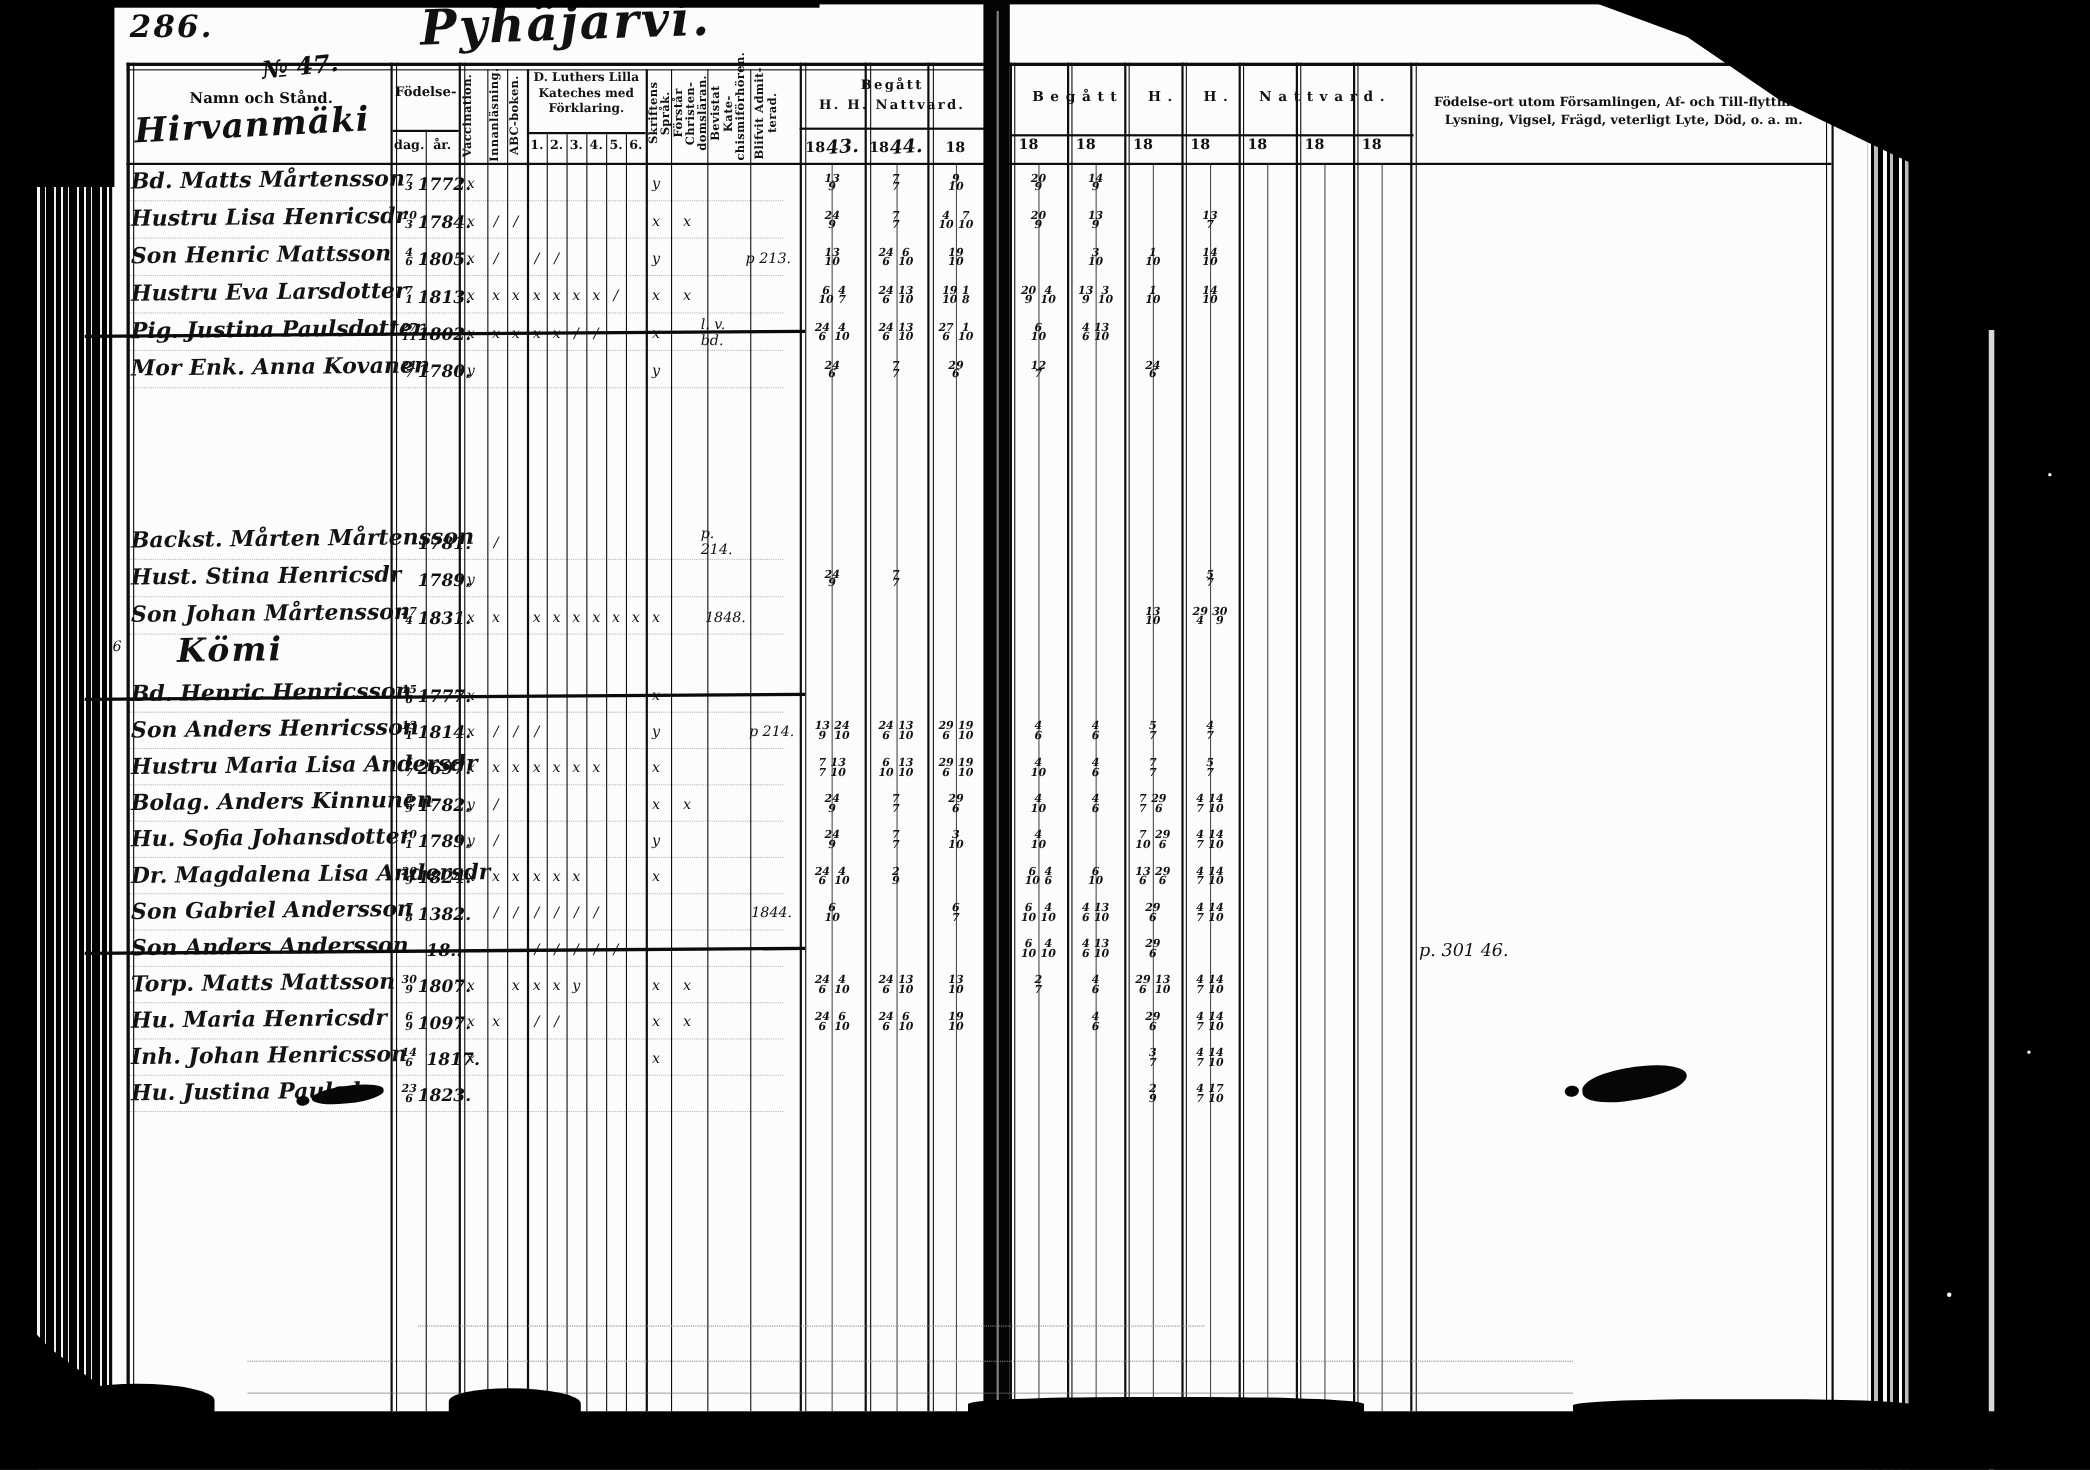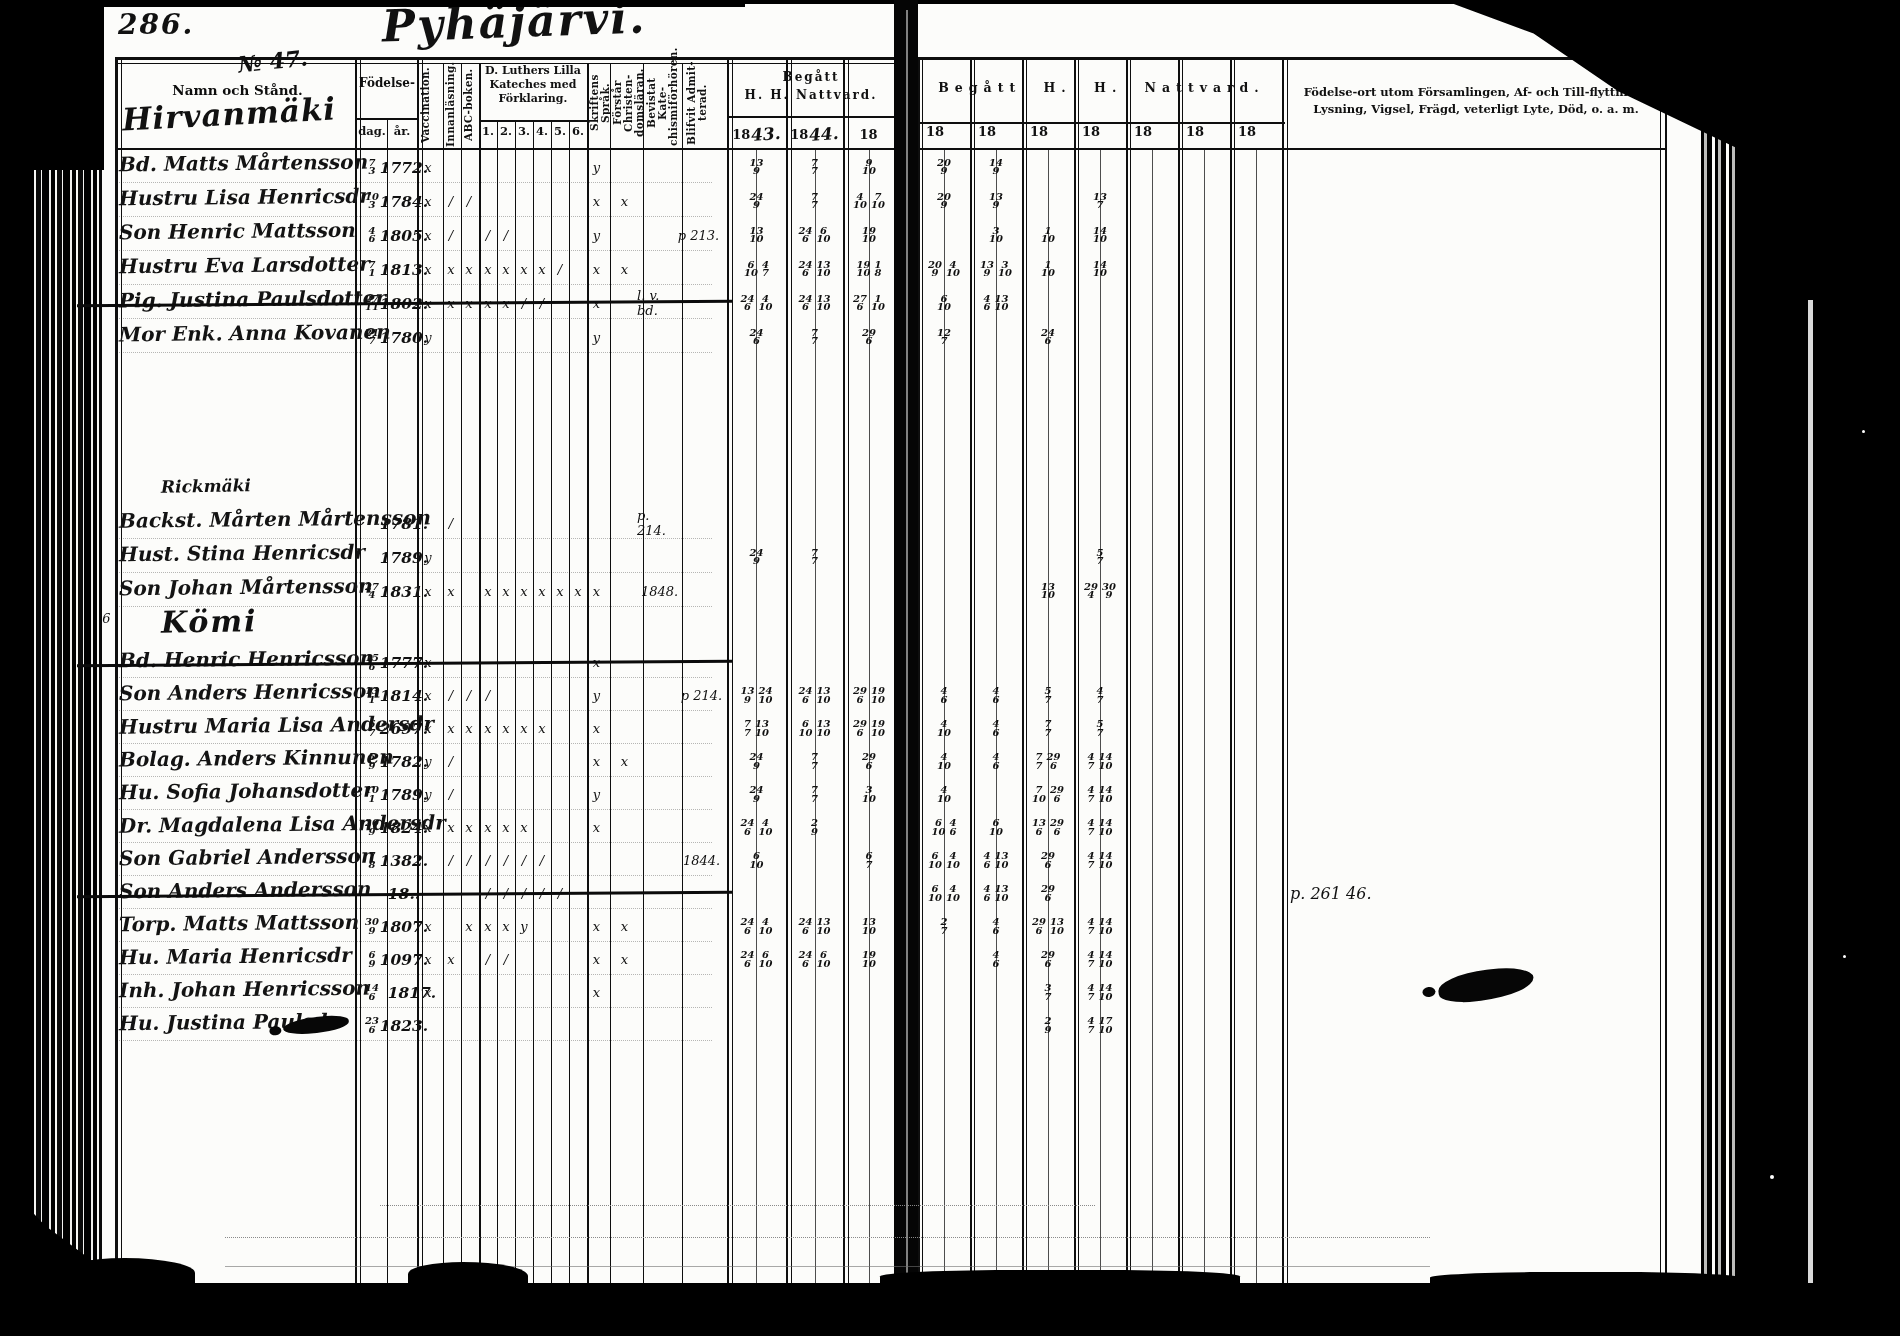--- a/index.html
+++ b/index.html
@@ -637,23 +637,20 @@
           </span>
         </span>
         <span class="cell " style="left:907px;width:52px">
           <span class="fr">
             <span>24</span>
             <span>6</span>
           </span>
         </span>
       </div>
       <div class="row-sp"></div>
-      <div class="row-s small">
-        <span class="sec">Rickmäki</span>
-      </div>
       <div class="row-e">
         <span class="nm">Backst. Mårten Mårtensson</span>
         <span class="cell " style="left:271px;width:36px">
           <span class="yr">1781.</span>
         </span>
         <span class="cell " style="left:327px;width:18px">
           <span class="mk">/</span>
         </span>
         <span class="cell " style="left:522px;width:45px">
           <span class="mk">p. 214.</span>
@@ -1291,21 +1288,21 @@
             <span>10</span>
           </span>
         </span>
         <span class="cell " style="left:907px;width:52px">
           <span class="fr">
             <span>29</span>
             <span>6</span>
           </span>
         </span>
         <span class="cell left" style="left:1175px;width:380px">
-          <span class="nt">p. 261 46.</span>
+          <span class="nt">p. 301 46.</span>
         </span>
       </div>
       <div class="row-e">
         <span class="nm">Torp. Matts Mattsson</span>
         <span class="cell " style="left:242px;width:30px">
           <span class="fr">
             <span>30</span>
             <span>9</span>
           </span>
         </span>

